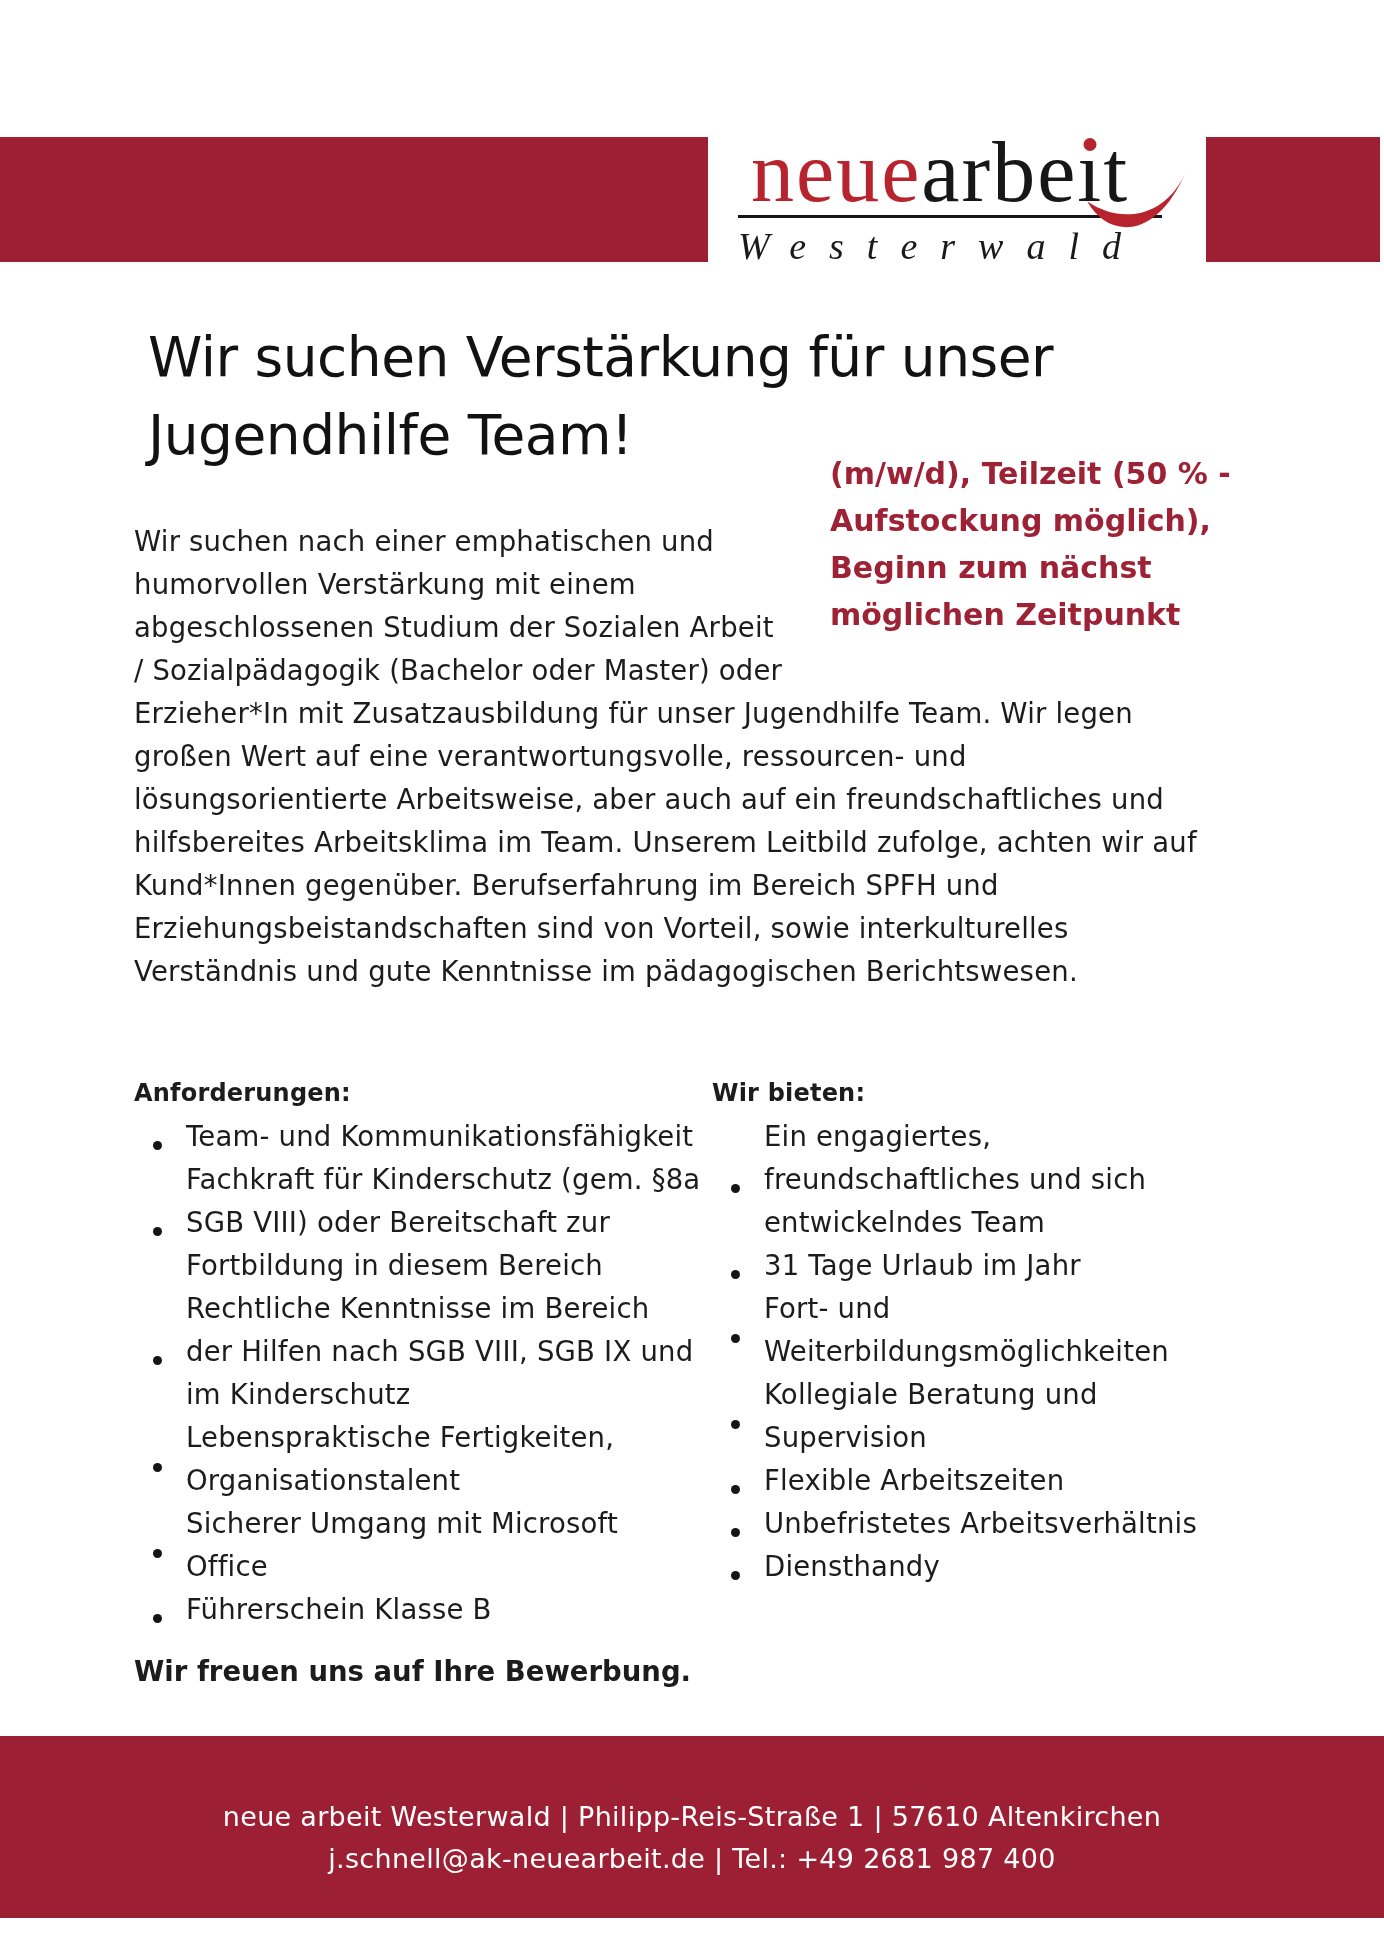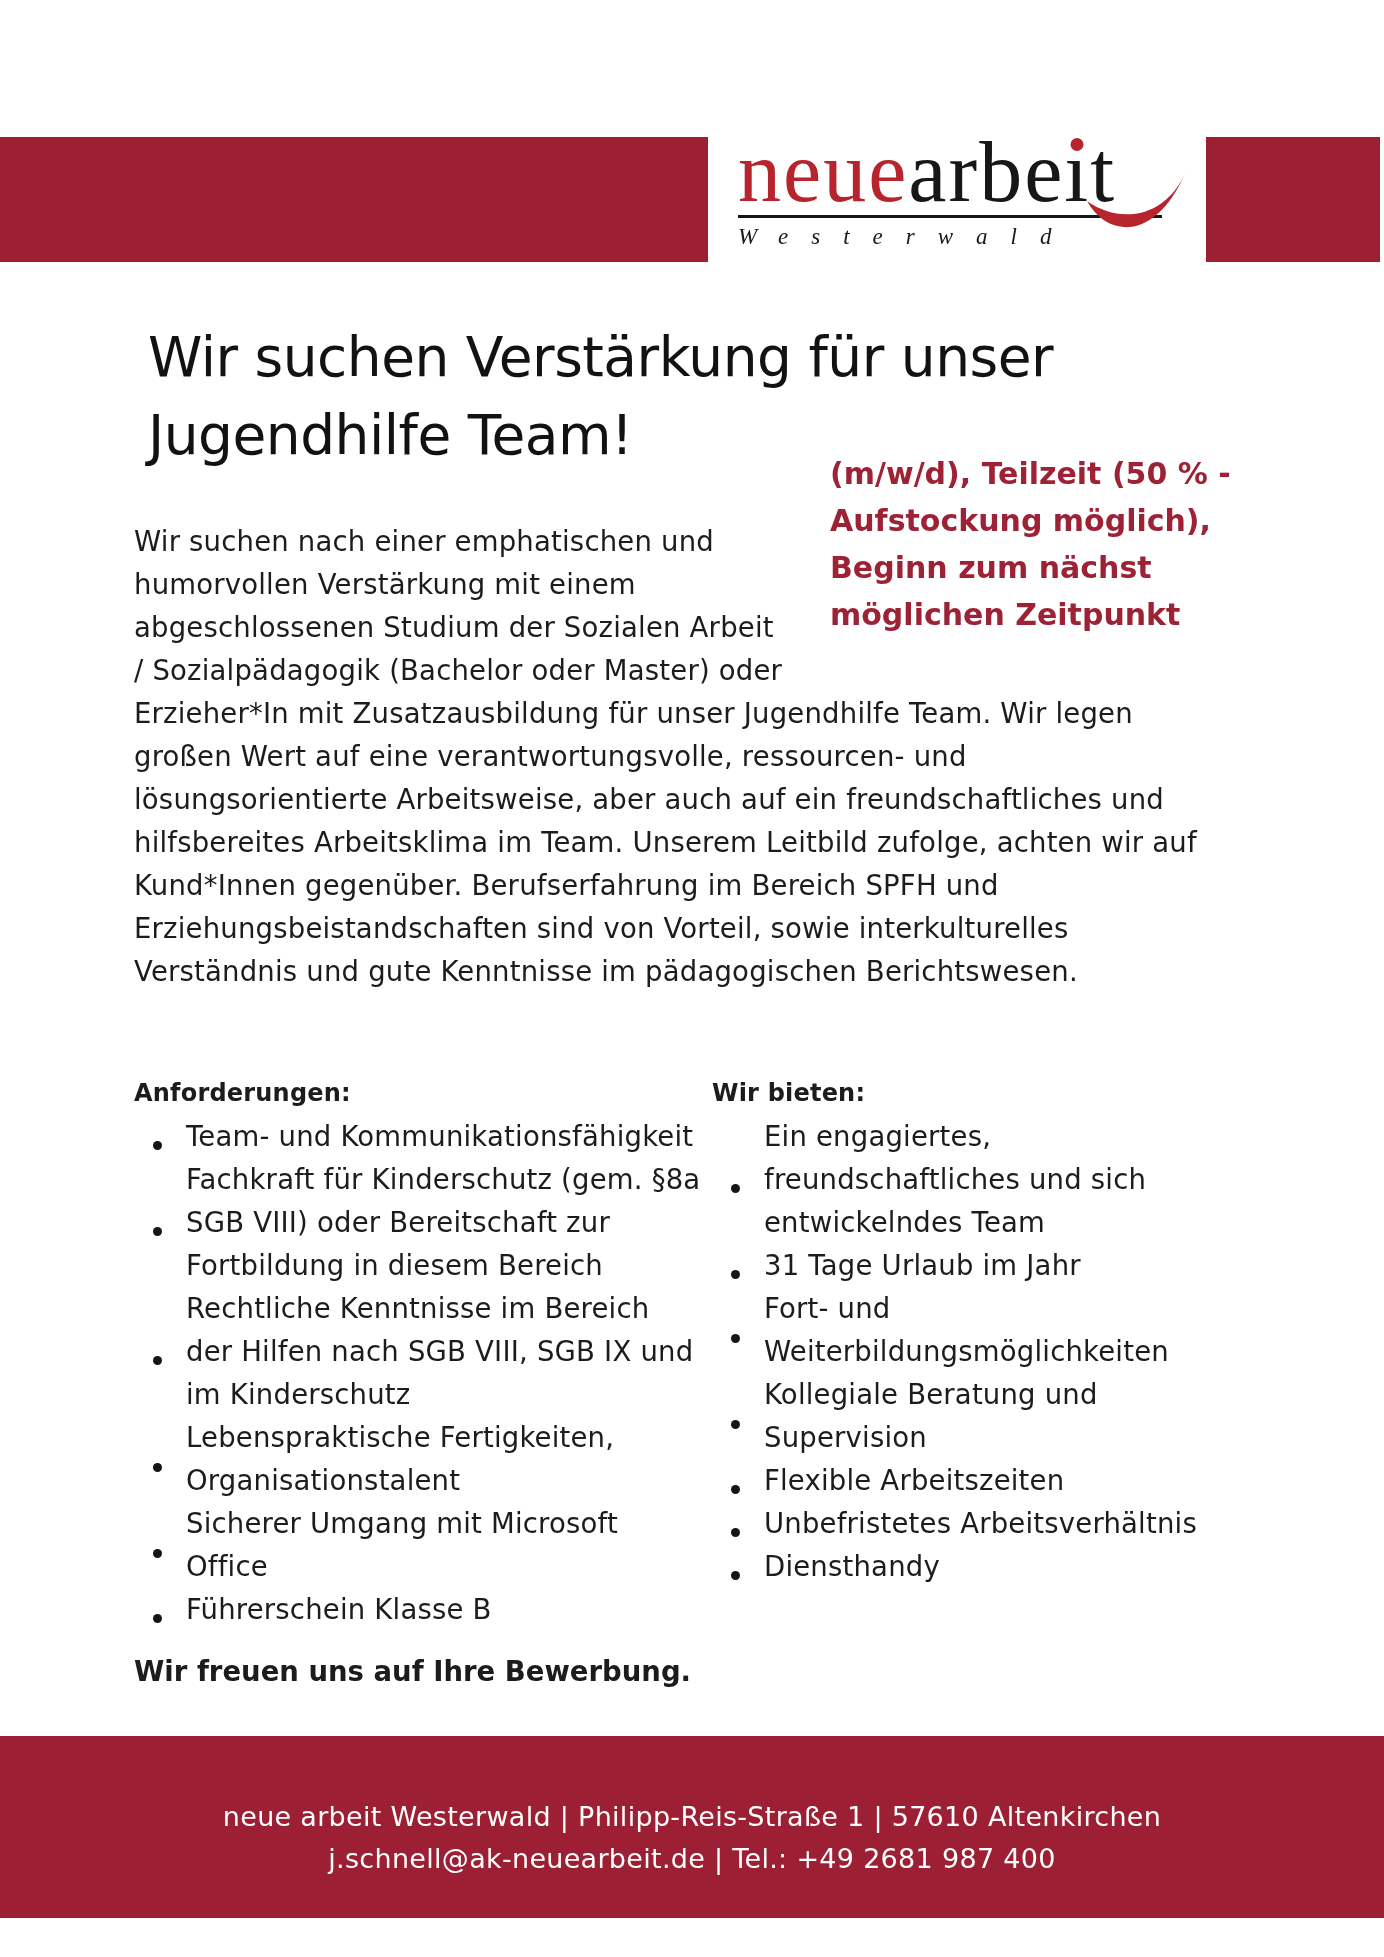--- a/index.html
+++ b/index.html
@@ -12,27 +12,27 @@
   .page{position:relative;width:1384px;height:1957px;background:#ffffff;overflow:hidden;
         font-family:"DejaVu Sans",sans-serif;color:var(--ink);}
 
   
   .band-top{position:absolute;top:137px;left:0;width:1384px;height:125px;}
   .band-left{position:absolute;left:0;top:0;width:708px;height:125px;background:var(--red);}
   .band-right{position:absolute;left:1206px;top:0;width:174px;height:125px;background:var(--red);}
   .logo{position:absolute;left:738px;top:126px;width:470px;}
   .brand{font-family:"Liberation Serif","DejaVu Serif",serif;font-size:86px;line-height:92px;
          letter-spacing:2px;color:#171717;white-space:nowrap;}
-  .brand-red{color:var(--logored);}
+  .brand-red{color:var(--logored);margin-left:13px;}
   .i-unit{position:relative;display:inline-block;}
   .tittle{position:absolute;left:50%;transform:translateX(-50%);top:12px;width:13px;height:13px;
           border-radius:50%;background:var(--logored);}
   .swoosh{position:absolute;left:344px;top:22px;}
   .brand-rule{width:424px;height:3px;background:#161616;margin-top:-3px;}
-  .brand-sub{font-family:"Liberation Serif","DejaVu Serif",serif;font-style:italic;font-size:23px;
+  .brand-sub{font-family:"Liberation Serif","DejaVu Serif",serif;font-style:italic;font-size:38px;
              letter-spacing:23px;margin-top:6px;color:#1a1a1a;white-space:nowrap;}
 
   
   .headline{position:absolute;left:134px;top:318px;margin:0;font-size:55px;line-height:78px;
             font-weight:400;letter-spacing:-0.5px;color:#121212;}
   .headline div{white-space:nowrap;margin-left:14px;}
 
   
   .meta{position:absolute;left:830px;top:450px;font-size:30px;line-height:47px;font-weight:700;
         color:var(--red-text);}

